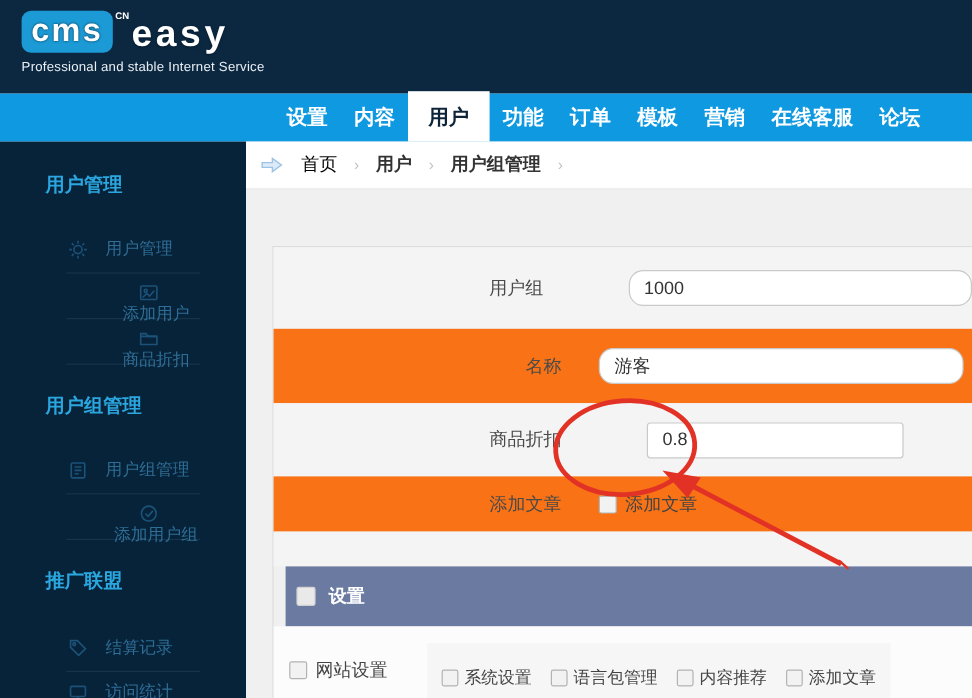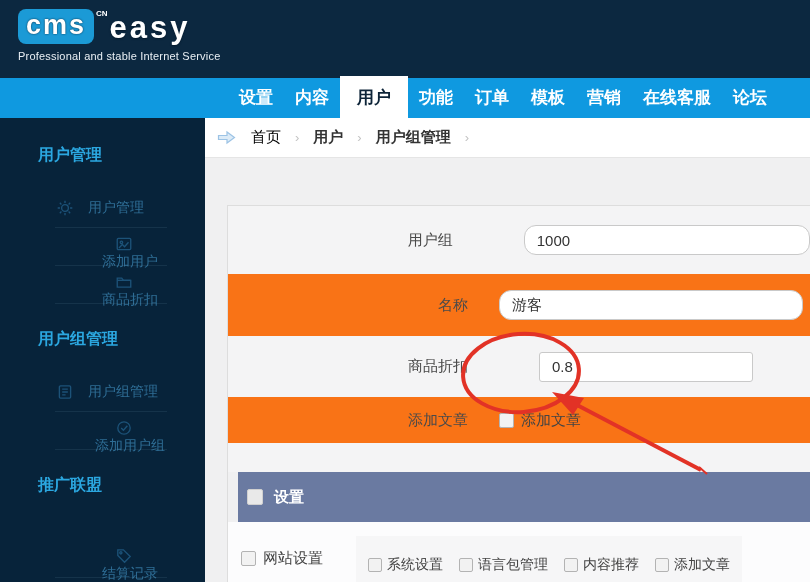--- a/index.html
+++ b/index.html
@@ -29,21 +29,21 @@
   .sidebar{position:absolute;left:0;top:118px;width:205px;height:464px;background:#07233a;}
   .side-h{margin-left:38px;color:#2ba7e0;font-size:16px;font-weight:bold;height:16px;line-height:16px;}
   .side-h.first{padding-top:29px;height:16px;}
   .side-item{position:relative;margin-left:55px;height:22px;display:flex;align-items:center;
              color:#2e6d95;font-size:14px;cursor:pointer;}
   .side-item .sicon{width:20px;height:20px;margin-right:13px;color:#1c5278;display:inline-flex;
                     align-items:center;justify-content:center;}
   .side-item::after{content:"";position:absolute;left:0;top:30px;width:112px;height:1px;
                     background:rgba(120,170,200,0.12);}
   .mt34{margin-top:34px;} .mt16{margin-top:16px;flex-direction:column;} .mt36{margin-top:36px;}
-  .mt35{margin-top:54px;flex-direction:column;} .mt15{margin-top:15px;}
+  .mt35{margin-top:36px;} .mt15{margin-top:15px;}
 
   
   .breadcrumb{position:absolute;left:205px;top:118px;width:605px;height:40px;background:#fff;
               border-bottom:1px solid #e5e5e5;display:flex;align-items:center;column-gap:14px;
               padding-left:11px;box-sizing:border-box;font-size:15px;}
   .crumb-dim{color:#000000;cursor:pointer;}
   .crumb-strong{color:#333;font-weight:bold;cursor:pointer;}
   .crumb-sep{color:#c3c3c3;font-size:13px;}
 
   

